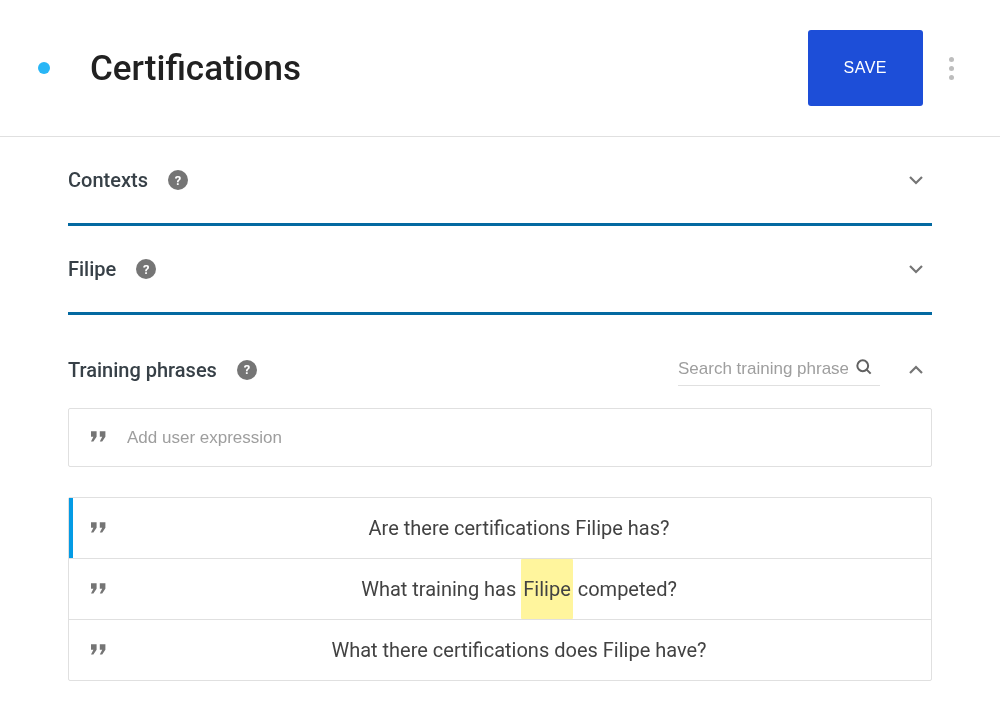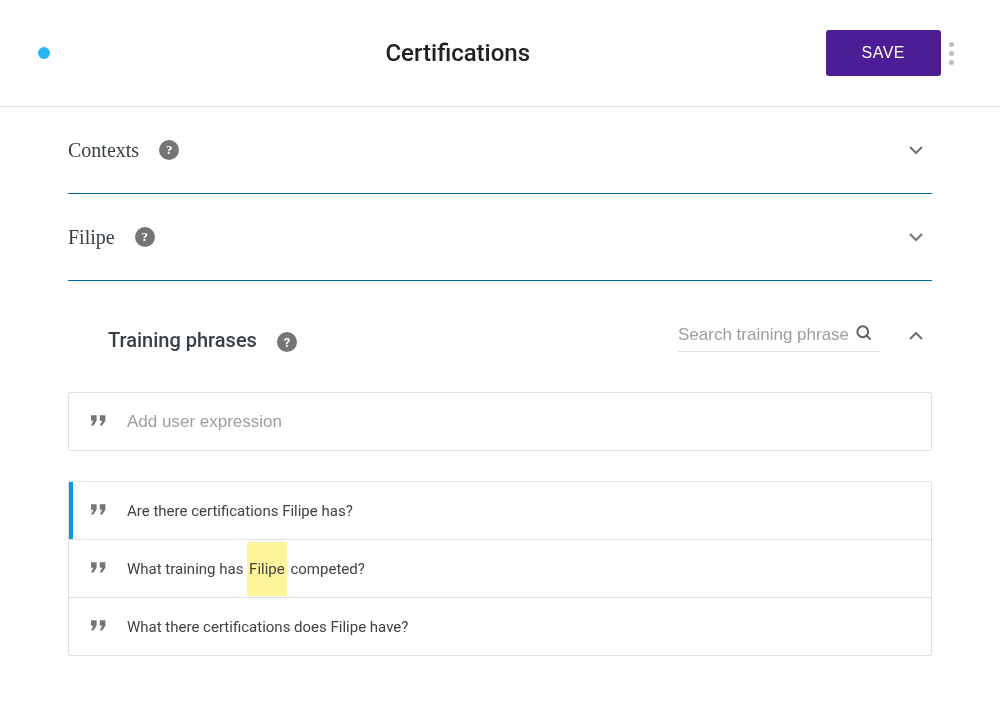--- a/index.html
+++ b/index.html
@@ -19,61 +19,60 @@
   }
   .header-dot {
     width: 12px;
     height: 12px;
     border-radius: 50%;
     background: #29b6f6;
     margin-right: 40px;
     flex-shrink: 0;
   }
   .header-title {
-    font-size: 24px;
+    font-size: 35px;
     font-weight: 500;
     color: #212121;
     flex: 1;
-    text-align: center;
   }
   .save-btn {
-    background: #4c1d95;
+    background: #1d4ed8;
     color: #fff;
     border: none;
     font-size: 16px;
     font-weight: 500;
     letter-spacing: 0.5px;
-    padding: 14px 36px;
+    padding: 29px 36px;
     border-radius: 3px;
     cursor: pointer;
+    margin-right: 18px;
   }
   .more-menu {
     display: flex;
     flex-direction: column;
     justify-content: center;
     align-items: center;
     gap: 4px;
     cursor: pointer;
     padding: 8px;
   }
   .more-menu span {
     width: 5px;
     height: 5px;
     background: #bdbdbd;
     border-radius: 50%;
   }
   .content {
     padding: 0 68px 0 68px;
   }
   .section {
-    border-bottom: 1px solid #0369a1;
+    border-bottom: 3px solid #0369a1;
     padding: 27px 0;
     display: flex;
     align-items: center;
-    font-family: Liberation Serif, serif;
   }
   .section-title {
     font-size: 20px;
     font-weight: 500;
     color: #374047;
   }
   .help-icon {
     width: 20px;
     height: 20px;
     border-radius: 50%;
@@ -89,22 +88,21 @@
   }
   .spacer { flex: 1; }
   .chevron {
     cursor: pointer;
     padding: 4px;
   }
   .chevron svg { display: block; }
   .training-header {
     padding: 38px 0 22px 0;
     display: flex;
-    align-items: flex-end;
-    margin-left: 40px;
+    align-items: center;
   }
   .search-wrap {
     display: flex;
     align-items: center;
     border-bottom: 1px solid #e0e0e0;
     margin-right: 20px;
   }
   .search-input {
     border: none;
     outline: none;
@@ -115,21 +113,20 @@
   }
   .search-input::placeholder { color: #9e9e9e; }
   .search-icon { color: #616161; padding: 0 6px; }
   .add-box {
     border: 1px solid #e0e0e0;
     border-radius: 2px;
     padding: 18px 20px;
     display: flex;
     align-items: center;
     margin-bottom: 30px;
-    margin-top: 18px;
   }
   .quote-icon {
     color: #757575;
     font-size: 18px;
     margin-right: 18px;
     flex-shrink: 0;
   }
   .add-input {
     border: none;
     outline: none;
@@ -141,23 +138,24 @@
   .add-input::placeholder { color: #9e9e9e; }
   .phrase-list {
     border: 1px solid #e0e0e0;
     border-radius: 2px;
   }
   .phrase-row {
     display: flex;
     align-items: center;
     padding: 18px 20px;
     border-bottom: 1px solid #e0e0e0;
-    font-size: 15px;
+    font-size: 20px;
     color: #424242;
     position: relative;
+    text-align: center;
   }
   .phrase-row:last-child { border-bottom: none; }
   .phrase-row.active::before {
     content: '';
     position: absolute;
     left: 0;
     top: 0;
     bottom: 0;
     width: 4px;
     background: #039be5;

